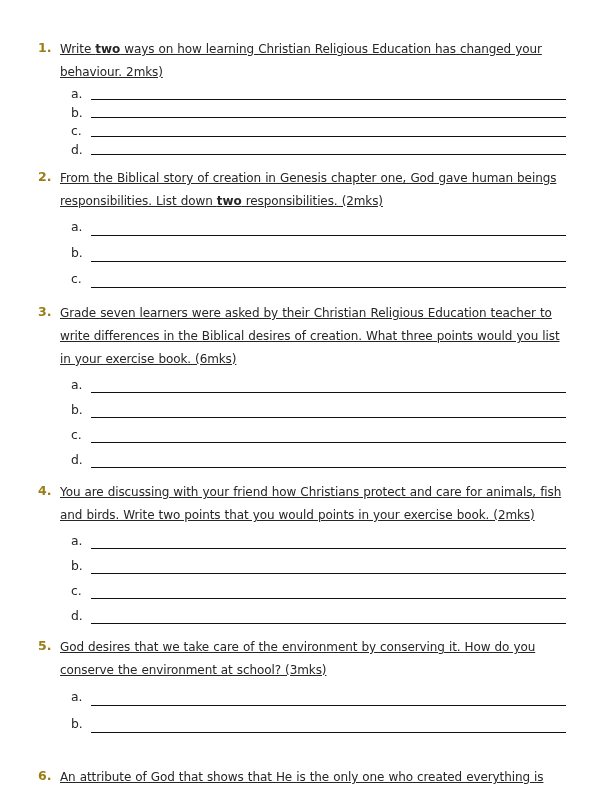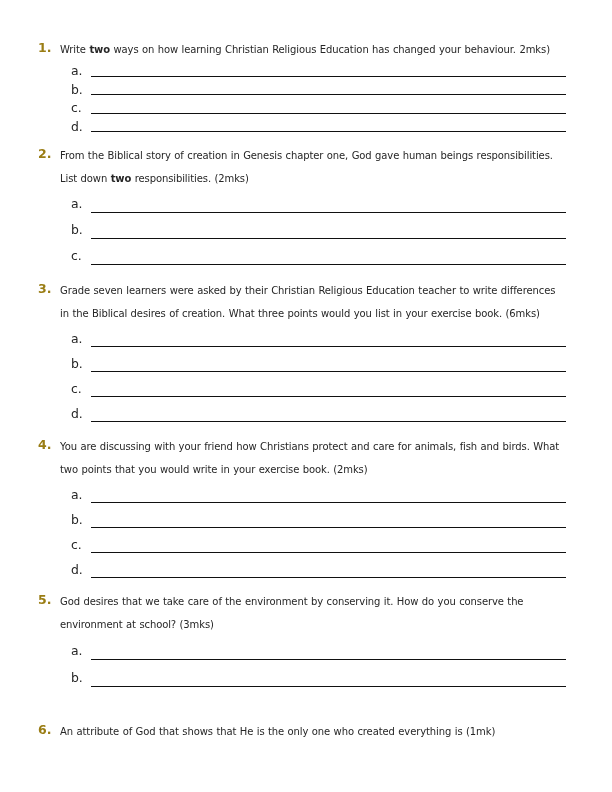--- a/index.html
+++ b/index.html
@@ -45,24 +45,25 @@
     font-family: "DejaVu Sans", sans-serif;
     font-weight: bold;
     font-size: 12.5px;
     line-height: 20px;
     letter-spacing: 0px;
   }
   .q-text {
     flex: 1 1 auto;
     color: #262626;
     font-family: "DejaVu Sans", sans-serif;
-    font-size: 10px;
+    font-size: 12px;
     line-height: 23px;
     letter-spacing: -0.1px;
     word-spacing: 0.4px;
+    text-decoration: underline;
   }
   .q-text b {
     font-weight: bold;
   }
 
   
   .answers {
     margin-top: 1px;
     padding-left: 33px;
   }
@@ -178,21 +179,21 @@
           <span class="ans-rule"></span>
         </div>
       </div>
     </div>
 
     <div class="gap-3"></div>
 
     <div class="question">
       <div class="q-head">
         <span class="q-num">4.</span>
-        <span class="q-text">You are discussing with your friend how Christians protect and care for animals, fish and birds. What two points that you would write in your exercise book. (2mks)</span>
+        <span class="q-text">You are discussing with your friend how Christians protect and care for animals, fish and birds. Write two points that you would points in your exercise book. (2mks)</span>
       </div>
       <div class="answers medium">
         <div class="ans-row">
           <span class="ans-letter">a.</span>
           <span class="ans-rule"></span>
         </div>
         <div class="ans-row">
           <span class="ans-letter">b.</span>
           <span class="ans-rule"></span>
         </div>

